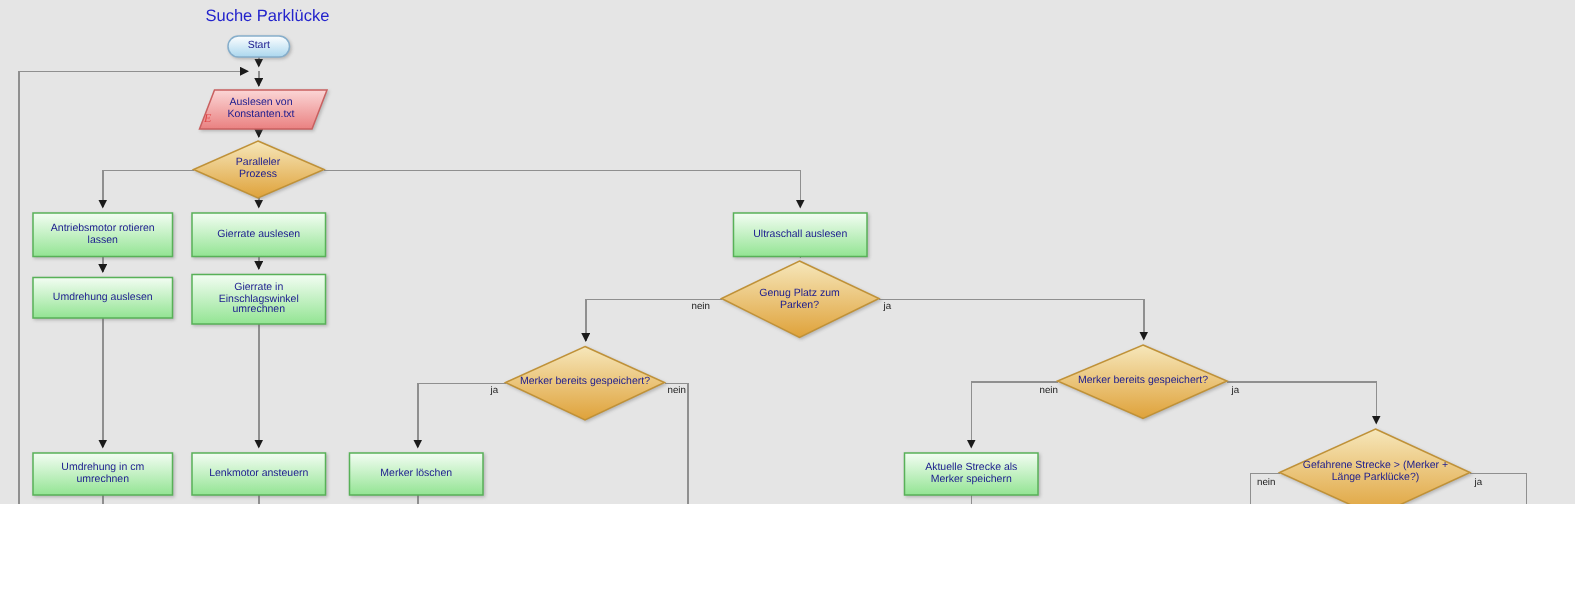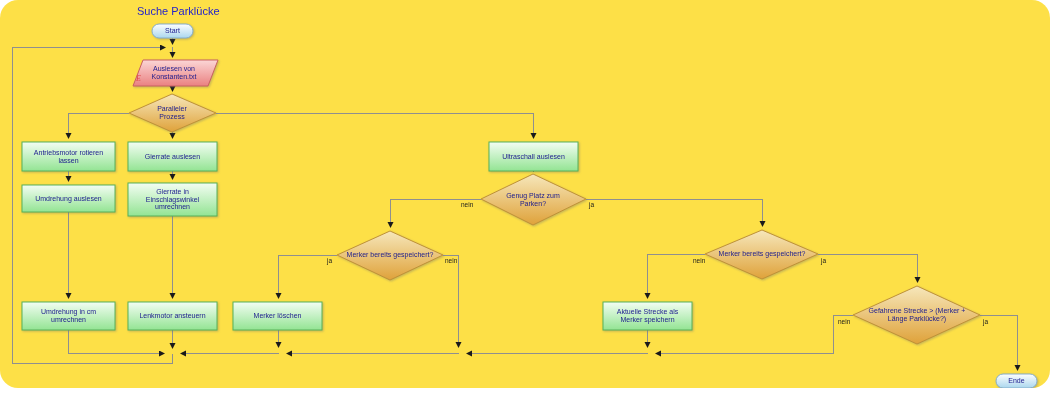--- a/index.html
+++ b/index.html
@@ -1,18 +1,18 @@
 <!DOCTYPE html>
 <html style="--title-text: #2323cc; --node-text: #1b1b8e; --edge-text: #1a1a1a; --line: #8f8f8f; --green-fill-top: #f3fdf3; --green-fill-bottom: #93e493; --green-border: #58b158; --orange-fill-top: #f6e7bb; --orange-fill-bottom: #dfa23a; --orange-border: #bf9138; --red-fill-top: #fbd6d6; --red-fill-bottom: #ea8181; --red-border: #c96060; --blue-fill-top: #fdfeff; --blue-fill-bottom: #abd7ee; --blue-border: #86aecb; --e-marker-text: #e04848;"><head>
 <meta charset="utf-8">
 <style>
   html,body { margin:0; padding:0; background:#ffffff; }
   .canvas {
-    position:relative; width:1050px; height:388px; background:#fde047;
-    font-family:"Liberation Sans", sans-serif; overflow:hidden;border-radius:18px;
+    position:relative; width:1050px; height:336px; background:#e5e5e5;
+    font-family:"Liberation Sans", sans-serif; overflow:hidden;
   }
   svg.layer { position:absolute; left:0; top:0; }
   .shapes { filter: drop-shadow(1.2px 1.8px 1px rgba(110,110,110,0.40)); }
   .conn { fill:none; stroke:var(--line,#8f8f8f); stroke-width:1; }
   .lbl {
     position:absolute; display:flex; align-items:center; justify-content:center;
     text-align:center; font-size:7px; line-height:1.12; color:var(--node-text,#1b1b8e);
     pointer-events:auto; white-space:normal;
   }
   .edge {

